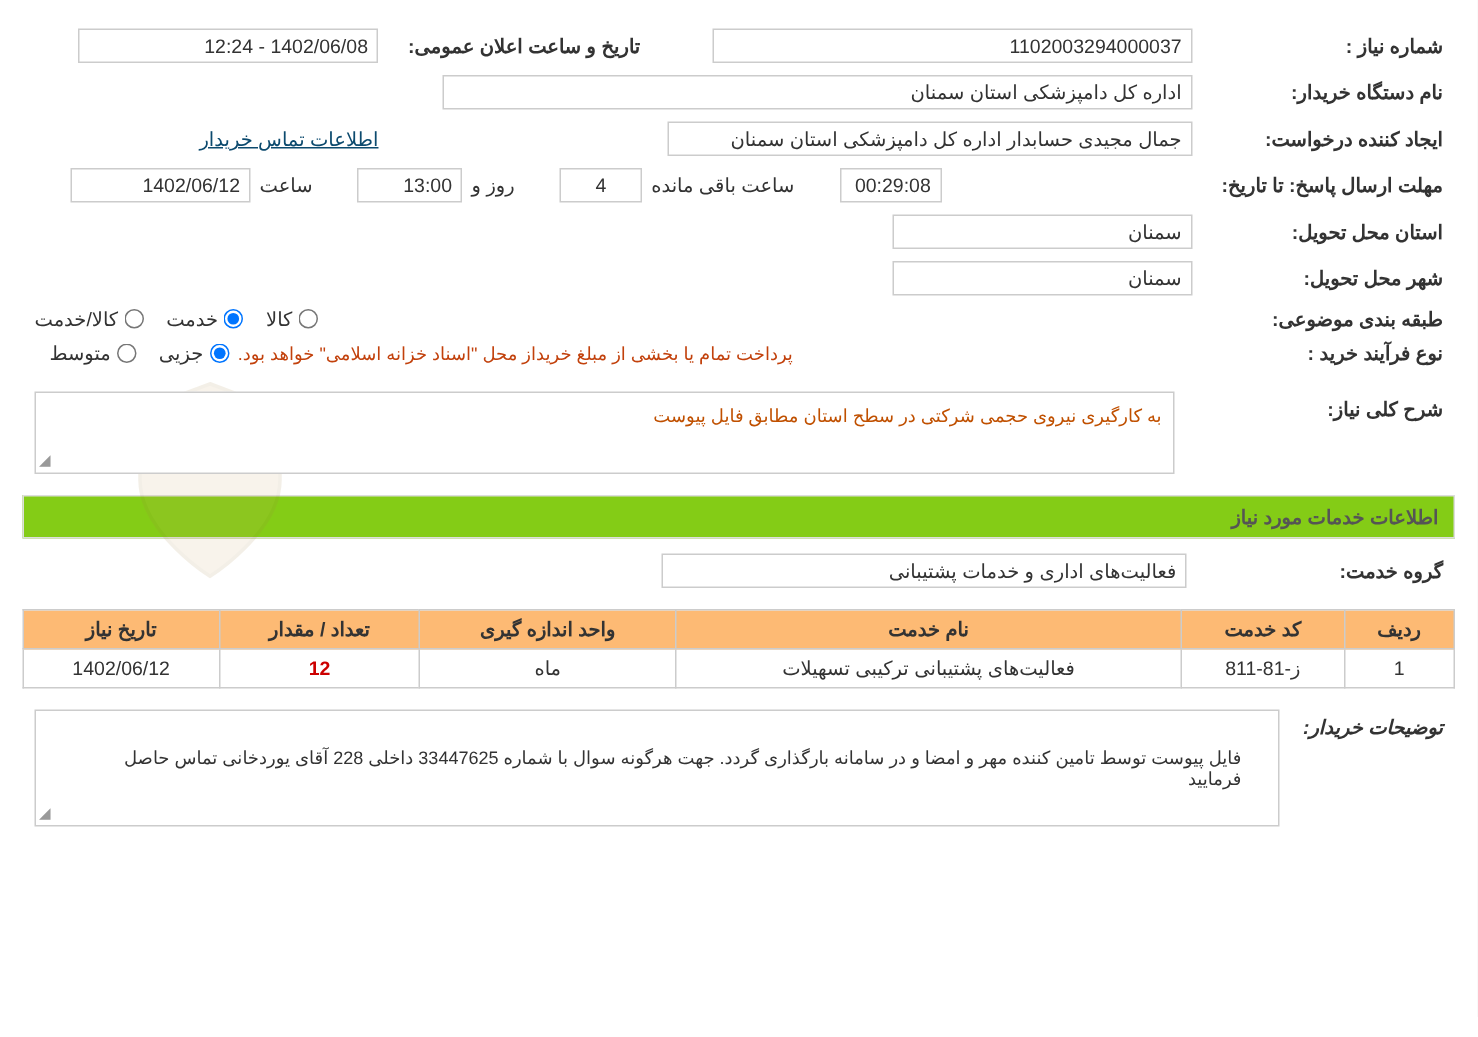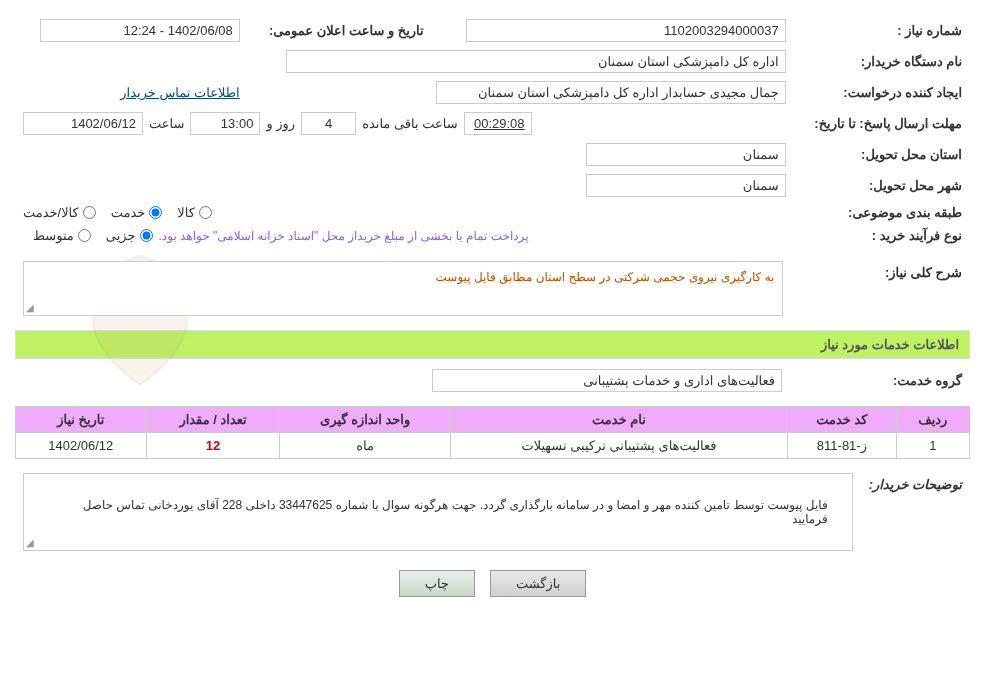--- a/index.html
+++ b/index.html
@@ -48,36 +48,37 @@
     .value-cell {
       text-align: right;
     }
     .input-box {
       border: 1px solid #ccc;
       background: #fff;
       padding: 3px 6px;
       min-height: 22px;
       display: inline-block;
       text-align: right;
+      margin-left: 24px;
     }
     .input-box-wide {
       width: 320px;
     }
     .input-box-medium {
       width: 200px;
     }
     .input-box-small {
       width: 120px;
     }
     .input-box-number {
       width: 55px;
       text-align: center;
     }
     .section-header {
-      background: #bef264;
+      background: #84cc16;
       border: 1px solid #ddd;
       padding: 6px 10px;
       font-weight: bold;
       margin: 10px 0 6px 0;
       text-align: right;
       color: #555;
     }
     .radio-group {
       display: flex;
       gap: 15px;
@@ -113,21 +114,21 @@
       left: 2px;
       color: #999;
       font-size: 10px;
     }
     .services-table {
       width: 100%;
       border-collapse: collapse;
       margin-top: 8px;
     }
     .services-table th {
-      background: #f0abfc;
+      background: #fdba74;
       border: 1px solid #ccc;
       padding: 5px 8px;
       text-align: center;
       font-weight: bold;
       color: #333;
     }
     .services-table td {
       border: 1px solid #ccc;
       padding: 5px 8px;
       text-align: center;
@@ -184,21 +185,21 @@
       height: 140px;
       opacity: 0.12;
       z-index: 0;
     }
     .main-content {
       position: relative;
       z-index: 1;
     }
     .process-note {
       font-size: 12px;
-      color: #8b5cf6;
+      color: #c2410c;
       text-align: right;
     }
     .row-inline {
       display: flex;
       align-items: center;
       gap: 6px;
       flex-direction: row-reverse;
       flex-wrap: wrap;
     }
   </style>
@@ -250,21 +251,21 @@
       <tr>
         <td class="label-cell">مهلت ارسال پاسخ: تا تاریخ:</td>
         <td class="value-cell" colspan="3">
           <div class="row-inline">
             <div class="input-box input-box-small">1402/06/12</div>
             <span>ساعت</span>
             <div class="input-box" style="width:70px;padding-left:44px;">13:00</div>
             <span>روز و</span>
             <div class="input-box input-box-number">4</div>
             <span>ساعت باقی مانده</span>
-            <div class="input-box" style="width:68px;text-decoration:underline;">00:29:08</div>
+            <div class="input-box" style="width:68px;">00:29:08</div>
           </div>
         </td>
       </tr>
 
       <tr>
         <td class="label-cell">استان محل تحویل:</td>
         <td class="value-cell" colspan="3">
           <div class="input-box" style="width:200px;">سمنان</div>
         </td>
       </tr>
@@ -376,19 +377,15 @@
           <div class="buyer-notes">
             <span>فایل پیوست توسط تامین کننده مهر و امضا و در سامانه بارگذاری گردد.
 جهت هرگونه سوال با شماره 33447625 داخلی 228 آقای یوردخانی تماس حاصل فرمایید</span>
             <span class="buyer-notes-arrow">◢</span>
           </div>
         </td>
       </tr>
     </tbody>
       </table>
 
-    <div class="action-buttons">
-      <button class="btn btn-print">چاپ</button>
-      <button class="btn">بازگشت</button>
-    </div>
 
   </div>
 </div>
 
 </body></html>

